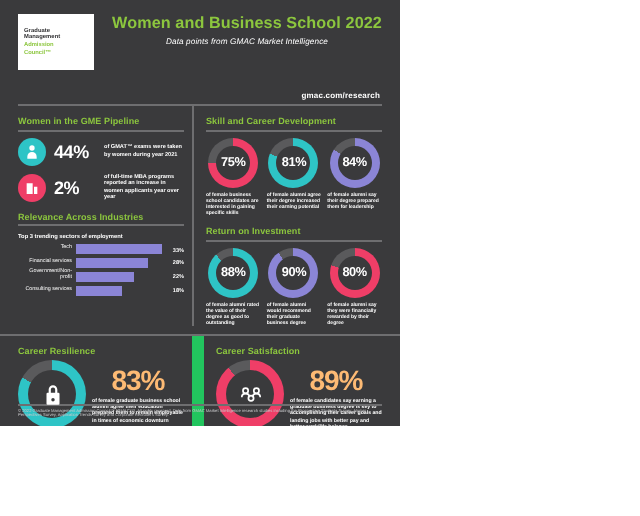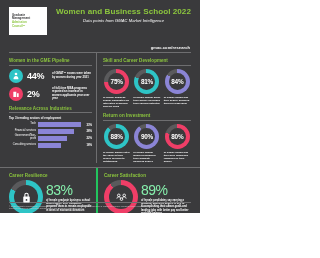--- a/index.html
+++ b/index.html
@@ -109,32 +109,32 @@
     font-size:6.4px;font-weight:bold;color:#ffffff;letter-spacing:-.2px;
   }
   .dtxt{
     font-size:2.5px;color:#ffffff;line-height:1.25;
     margin-top:2px;text-align:left;font-weight:bold;
   }
 
   
   .bot{display:flex;border-top:1px solid #6e6e70;margin-top:4px;}
   .bot-l{width:96px;box-sizing:border-box;padding:0 4px 0 9px;}
-  .bot-r{flex:1;box-sizing:border-box;padding:0 9px 0 6px;border-left:2px solid #22c55e;}
+  .bot-r{flex:1;box-sizing:border-box;padding:0 9px 0 6px;border-left:6px solid #22c55e;}
   .bigrow{display:flex;align-items:flex-start;gap:3px;margin-top:2px;}
   .bigdonut{
     width:34px;height:34px;border-radius:50%;flex:none;
     display:flex;align-items:center;justify-content:center;position:relative;
   }
   .bigdonut::after{
     content:"";position:absolute;width:24px;height:24px;border-radius:50%;background:#3a3a3c;
   }
   .bigdonut svg{position:relative;z-index:2;width:13px;height:13px;}
   .bigtxtwrap{flex:1;padding-top:3px;}
-  .bignum{font-size:14px;font-weight:normal;color:#86efac;line-height:1;letter-spacing:-.5px;}
+  .bignum{font-size:14px;font-weight:bold;color:#fdba74;line-height:1;letter-spacing:-.5px;text-align:center;}
   .bigtxt{font-size:2.6px;color:#ffffff;line-height:1.3;margin-top:1.5px;font-weight:bold;}
 
   
   .footer{
     position:absolute;left:9px;right:9px;bottom:3px;
     border-top:1px solid #6e6e70;padding-top:2px;
   }
   .fnote{font-size:2.1px;color:#c9c9cb;line-height:1.3;}
 </style>
 </head>

